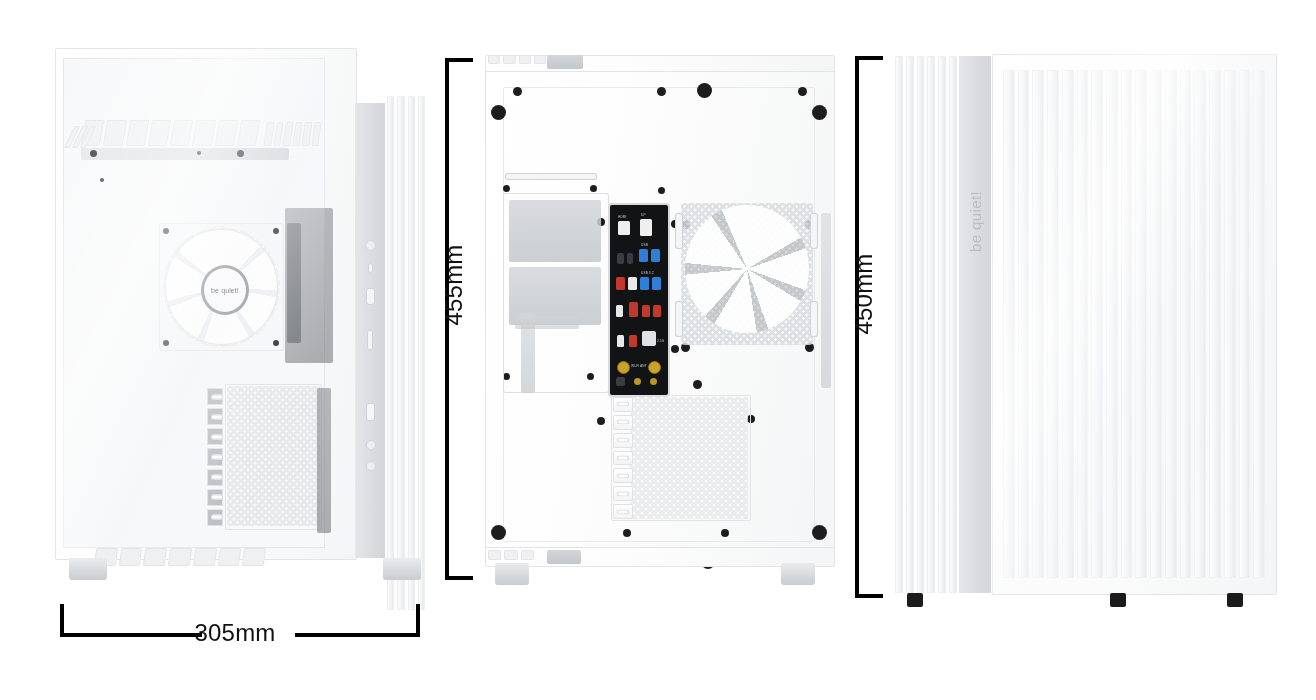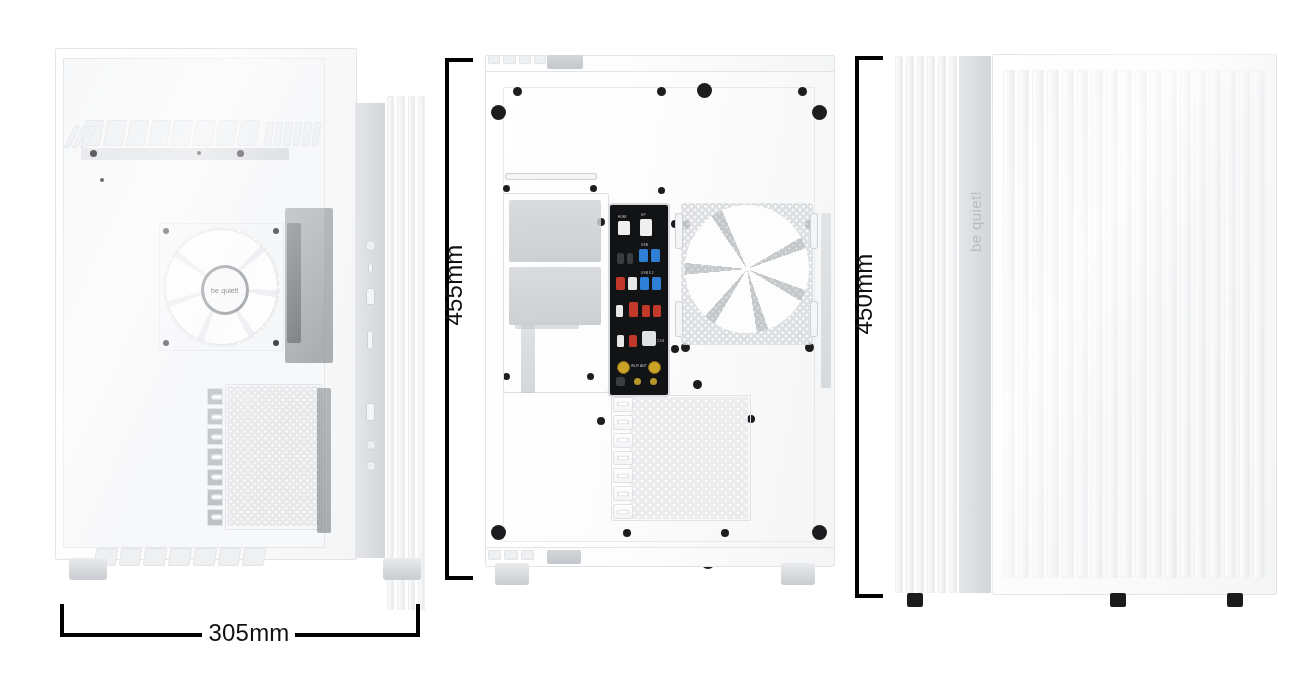--- a/index.html
+++ b/index.html
@@ -185,21 +185,21 @@
 
     <div class="foot" style="left:14px;top:510px;width:38px;height:22px;"></div>
     <div class="foot" style="left:328px;top:510px;width:38px;height:22px;"></div>
   </div>
 
   <div>
     <div class="dim-line" style="left:60px;top:633px;width:142px;height:4px;"></div>
     <div class="dim-line" style="left:295px;top:633px;width:125px;height:4px;"></div>
     <div class="dim-line" style="left:60px;top:604px;width:4px;height:33px;"></div>
     <div class="dim-line" style="left:416px;top:604px;width:4px;height:33px;"></div>
-    <div class="dim-label" style="left:205px;top:619px;width:88px;text-align:center;">305mm</div>
+    <div class="dim-label" style="left:191px;top:619px;width:88px;text-align:center;">305mm</div>
   </div>
 
   <div>
     <div class="dim-line" style="left:445px;top:58px;width:4px;height:522px;"></div>
     <div class="dim-line" style="left:445px;top:58px;width:28px;height:4px;"></div>
     <div class="dim-line" style="left:445px;top:576px;width:28px;height:4px;"></div>
     <div class="dim-label vert" style="left:404px;top:271px;width:100px;text-align:center;">455mm</div>
   </div>
 
   <div class="view" id="midview" style="left:485px;top:55px;width:350px;height:510px;">

